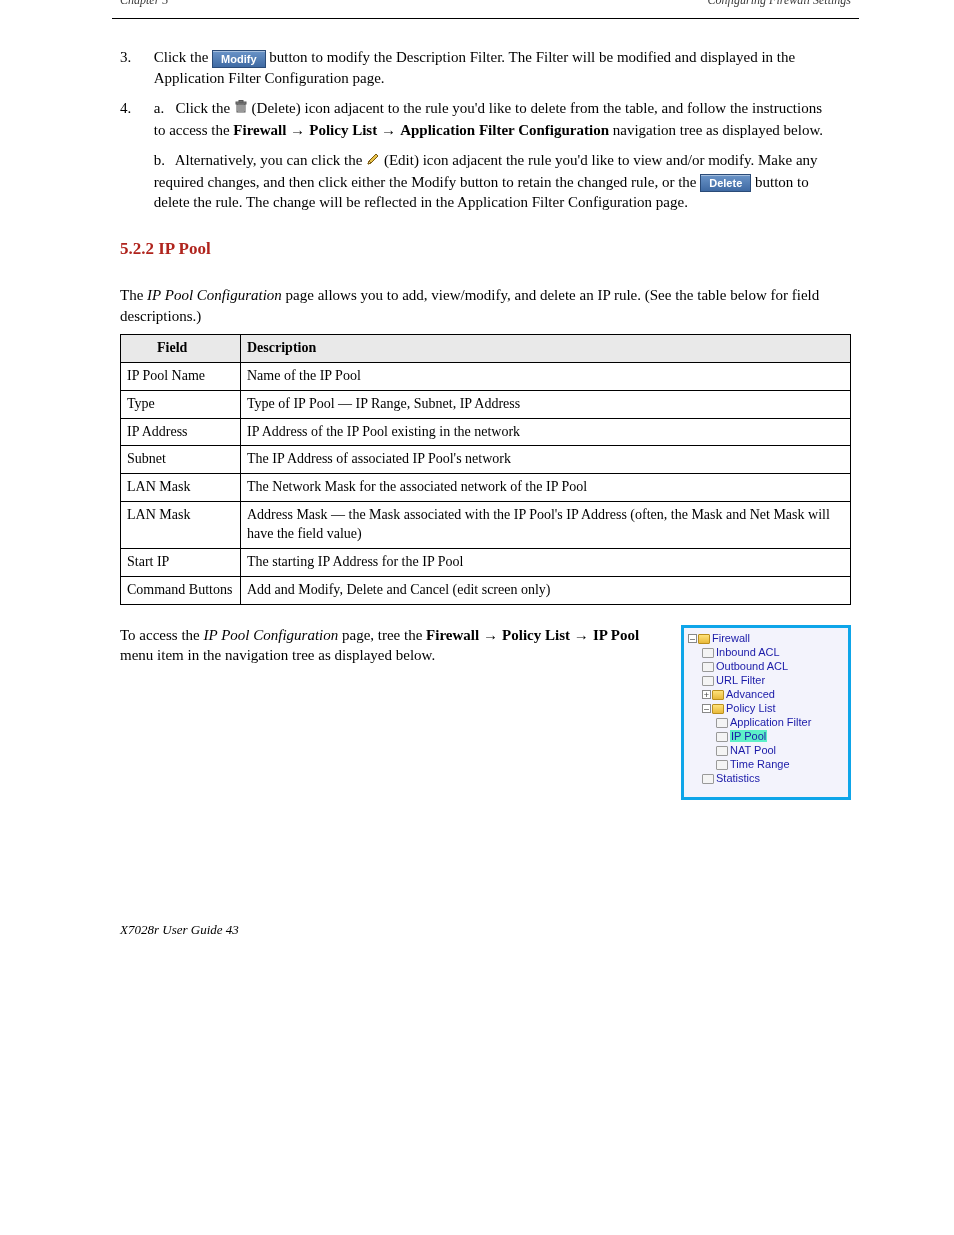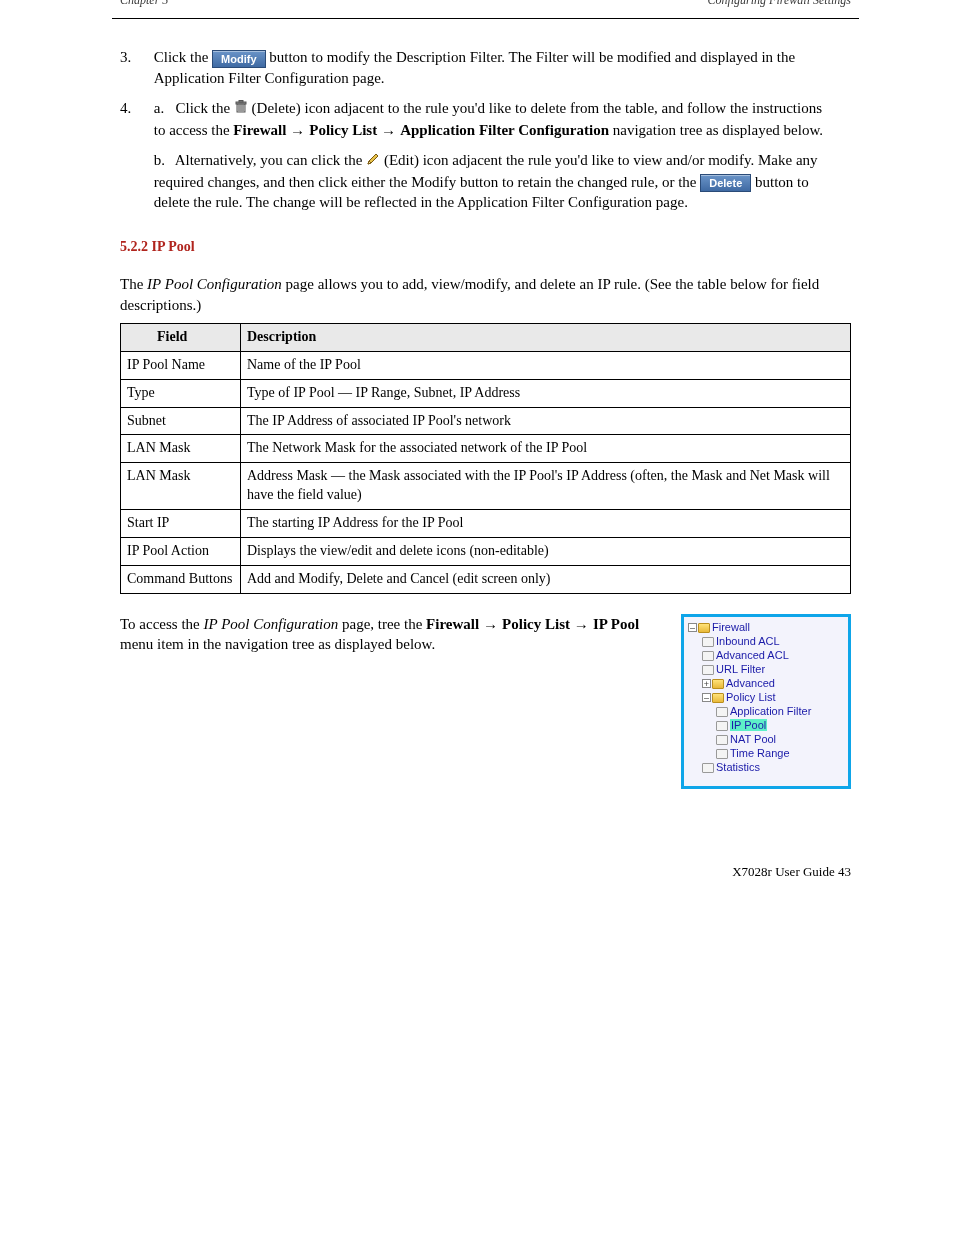--- a/index.html
+++ b/index.html
@@ -31,21 +31,21 @@
   .step-body { display:inline-block; width: 680px; vertical-align: top; }
   .pill {
     display:inline-block; vertical-align:middle;
     border-radius: 0; padding:2px 8px;
     font: bold 11px Arial, sans-serif;
     background: linear-gradient(#6a94c8, #3f6aa3);
     color:#fff; border:1px solid #2a4b78;
     box-shadow: inset 0 1px 0 rgba(255,255,255,.4);
   }
   .inline-svg { vertical-align:middle; display:inline-block; }
-  .heading-red { font-weight:bold; color:#b0241d; font-size:14px; margin-top:26px; margin-bottom:17px; }
+  .heading-red { font-weight:bold; color:#b0241d; font-size:17px; margin-top:26px; margin-bottom:24px; }
   .para { margin-bottom:8px; }
   table.fields {
     border-collapse: collapse; width: 100%; margin-top:8px; margin-bottom:20px;
   }
   table.fields th, table.fields td {
     border:1px solid #000; padding:4px 6px; vertical-align: top;
     font-size:14px;
   }
   table.fields th { background:#e9e9e9; font-weight:bold; text-align:left; }
   .note-bold { font-weight:bold; }
@@ -56,21 +56,21 @@
     color:#1a1aa8; padding:3px 2px 12px 4px;
   }
   .tree-row { white-space:nowrap; padding:0; line-height:14px; height:14px; }
   .tree-row .box { display:inline-block; width:9px; height:9px; border:1px solid #888; background:#fff; font:9px/8px Arial; text-align:center; color:#444; vertical-align:middle; margin-right:1px; }
   .tree-row .fold, .tree-row .doc { display:inline-block; width:12px; height:10px; vertical-align:middle; margin-right:2px; }
   .tree-row .fold { background: linear-gradient(#ffe27a,#e8b93a); border:1px solid #bb8f1d; border-radius:1px; }
   .tree-row .doc { background:#f4f4f4; border:1px solid #999; border-radius:1px; }
   .tree-row a { color:#1a1aa8; text-decoration:none; }
   .tree-i1 { padding-left:0px; } .tree-i2 { padding-left:14px; } .tree-i3 { padding-left:28px; }
   .hl { background:#5df0c8; padding:0 1px; }
-  .footer { text-align:right; font-size:13px; margin-top:68px; }
+  .footer { text-align:left; font-style:italic; font-size:13px; margin-top:115px; }
   .clearfix::after { content:""; display:block; clear:both; }
 </style>
 </head>
 <body>
 
 <div class="page">
 
   <div class="header-text">
     <span>Chapter 5</span>
     <span>Configuring Firewall Settings</span>
@@ -146,51 +146,51 @@
     <tbody>
       <tr>
           <td>IP Pool Name</td>
           <td>Name of the IP Pool</td>
         </tr>
       <tr>
           <td>Type</td>
           <td>Type of IP Pool — IP Range, Subnet, IP Address</td>
         </tr>
       <tr>
+          <td>IP Address</td>
+          <td>IP Address of the IP Pool existing in the network</td>
+        </tr>
+      <tr>
           <td>Subnet</td>
           <td>The IP Address of associated IP Pool's network</td>
         </tr>
       <tr>
           <td>LAN Mask</td>
           <td>The Network Mask for the associated network of the IP Pool</td>
         </tr>
       <tr>
           <td>LAN Mask</td>
           <td>Address Mask — the Mask associated with the IP Pool's IP Address (often, the Mask and Net Mask will have the field value)</td>
         </tr>
       <tr>
           <td>Start IP</td>
           <td>The starting IP Address for the IP Pool</td>
-        </tr>
-      <tr>
-          <td>IP Pool Action</td>
-          <td>Displays the view/edit and delete icons (non-editable)</td>
         </tr>
       <tr>
           <td>Command Buttons</td>
           <td>Add and Modify, Delete and Cancel (edit screen only)</td>
         </tr>
     </tbody>
   </table>
 
   <div class="clearfix">
     <div class="float-tree">
       <div class="tree-row tree-i1"><span class="box">–</span><span class="fold"></span><a>Firewall</a></div>
       <div class="tree-row tree-i2"><span class="doc"></span><a>Inbound ACL</a></div>
-      <div class="tree-row tree-i2"><span class="doc"></span><a>Advanced ACL</a></div>
+      <div class="tree-row tree-i2"><span class="doc"></span><a>Outbound ACL</a></div>
       <div class="tree-row tree-i2"><span class="doc"></span><a>URL Filter</a></div>
       <div class="tree-row tree-i2"><span class="box">+</span><span class="fold"></span><a>Advanced</a></div>
       <div class="tree-row tree-i2"><span class="box">–</span><span class="fold"></span><a>Policy List</a></div>
       <div class="tree-row tree-i3"><span class="doc"></span><a>Application Filter</a></div>
       <div class="tree-row tree-i3"><span class="doc"></span><a class="hl">IP Pool</a></div>
       <div class="tree-row tree-i3"><span class="doc"></span><a>NAT Pool</a></div>
       <div class="tree-row tree-i3"><span class="doc"></span><a>Time Range</a></div>
       <div class="tree-row tree-i2"><span class="doc"></span><a>Statistics</a></div>
     </div>
 

